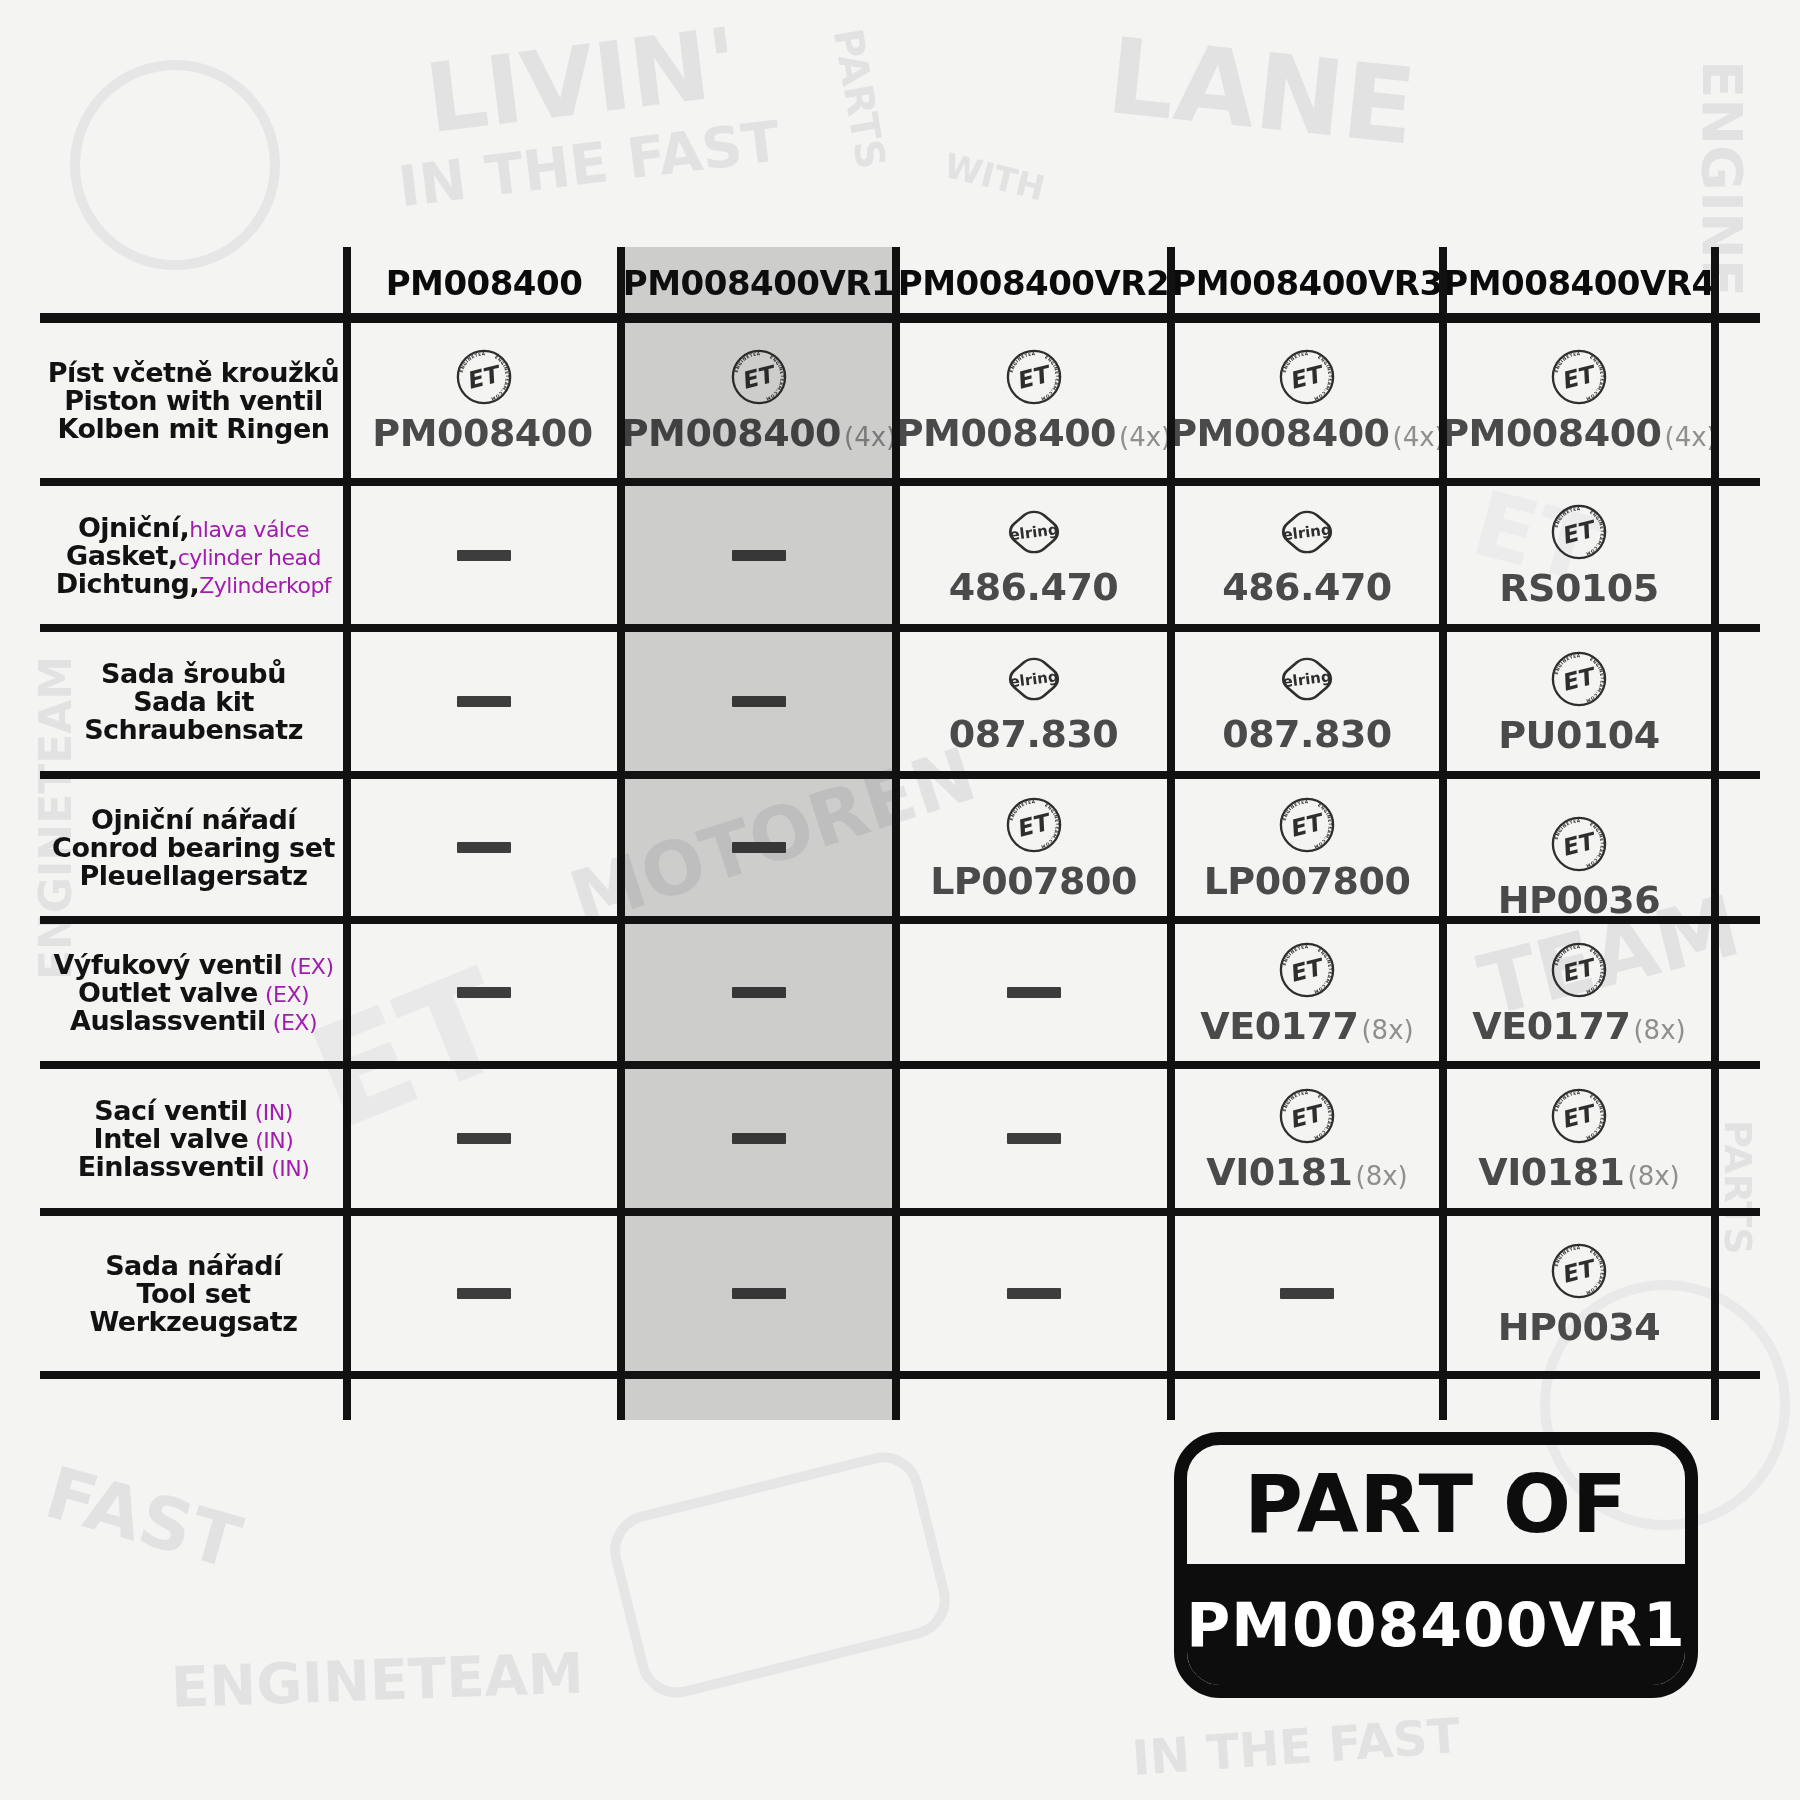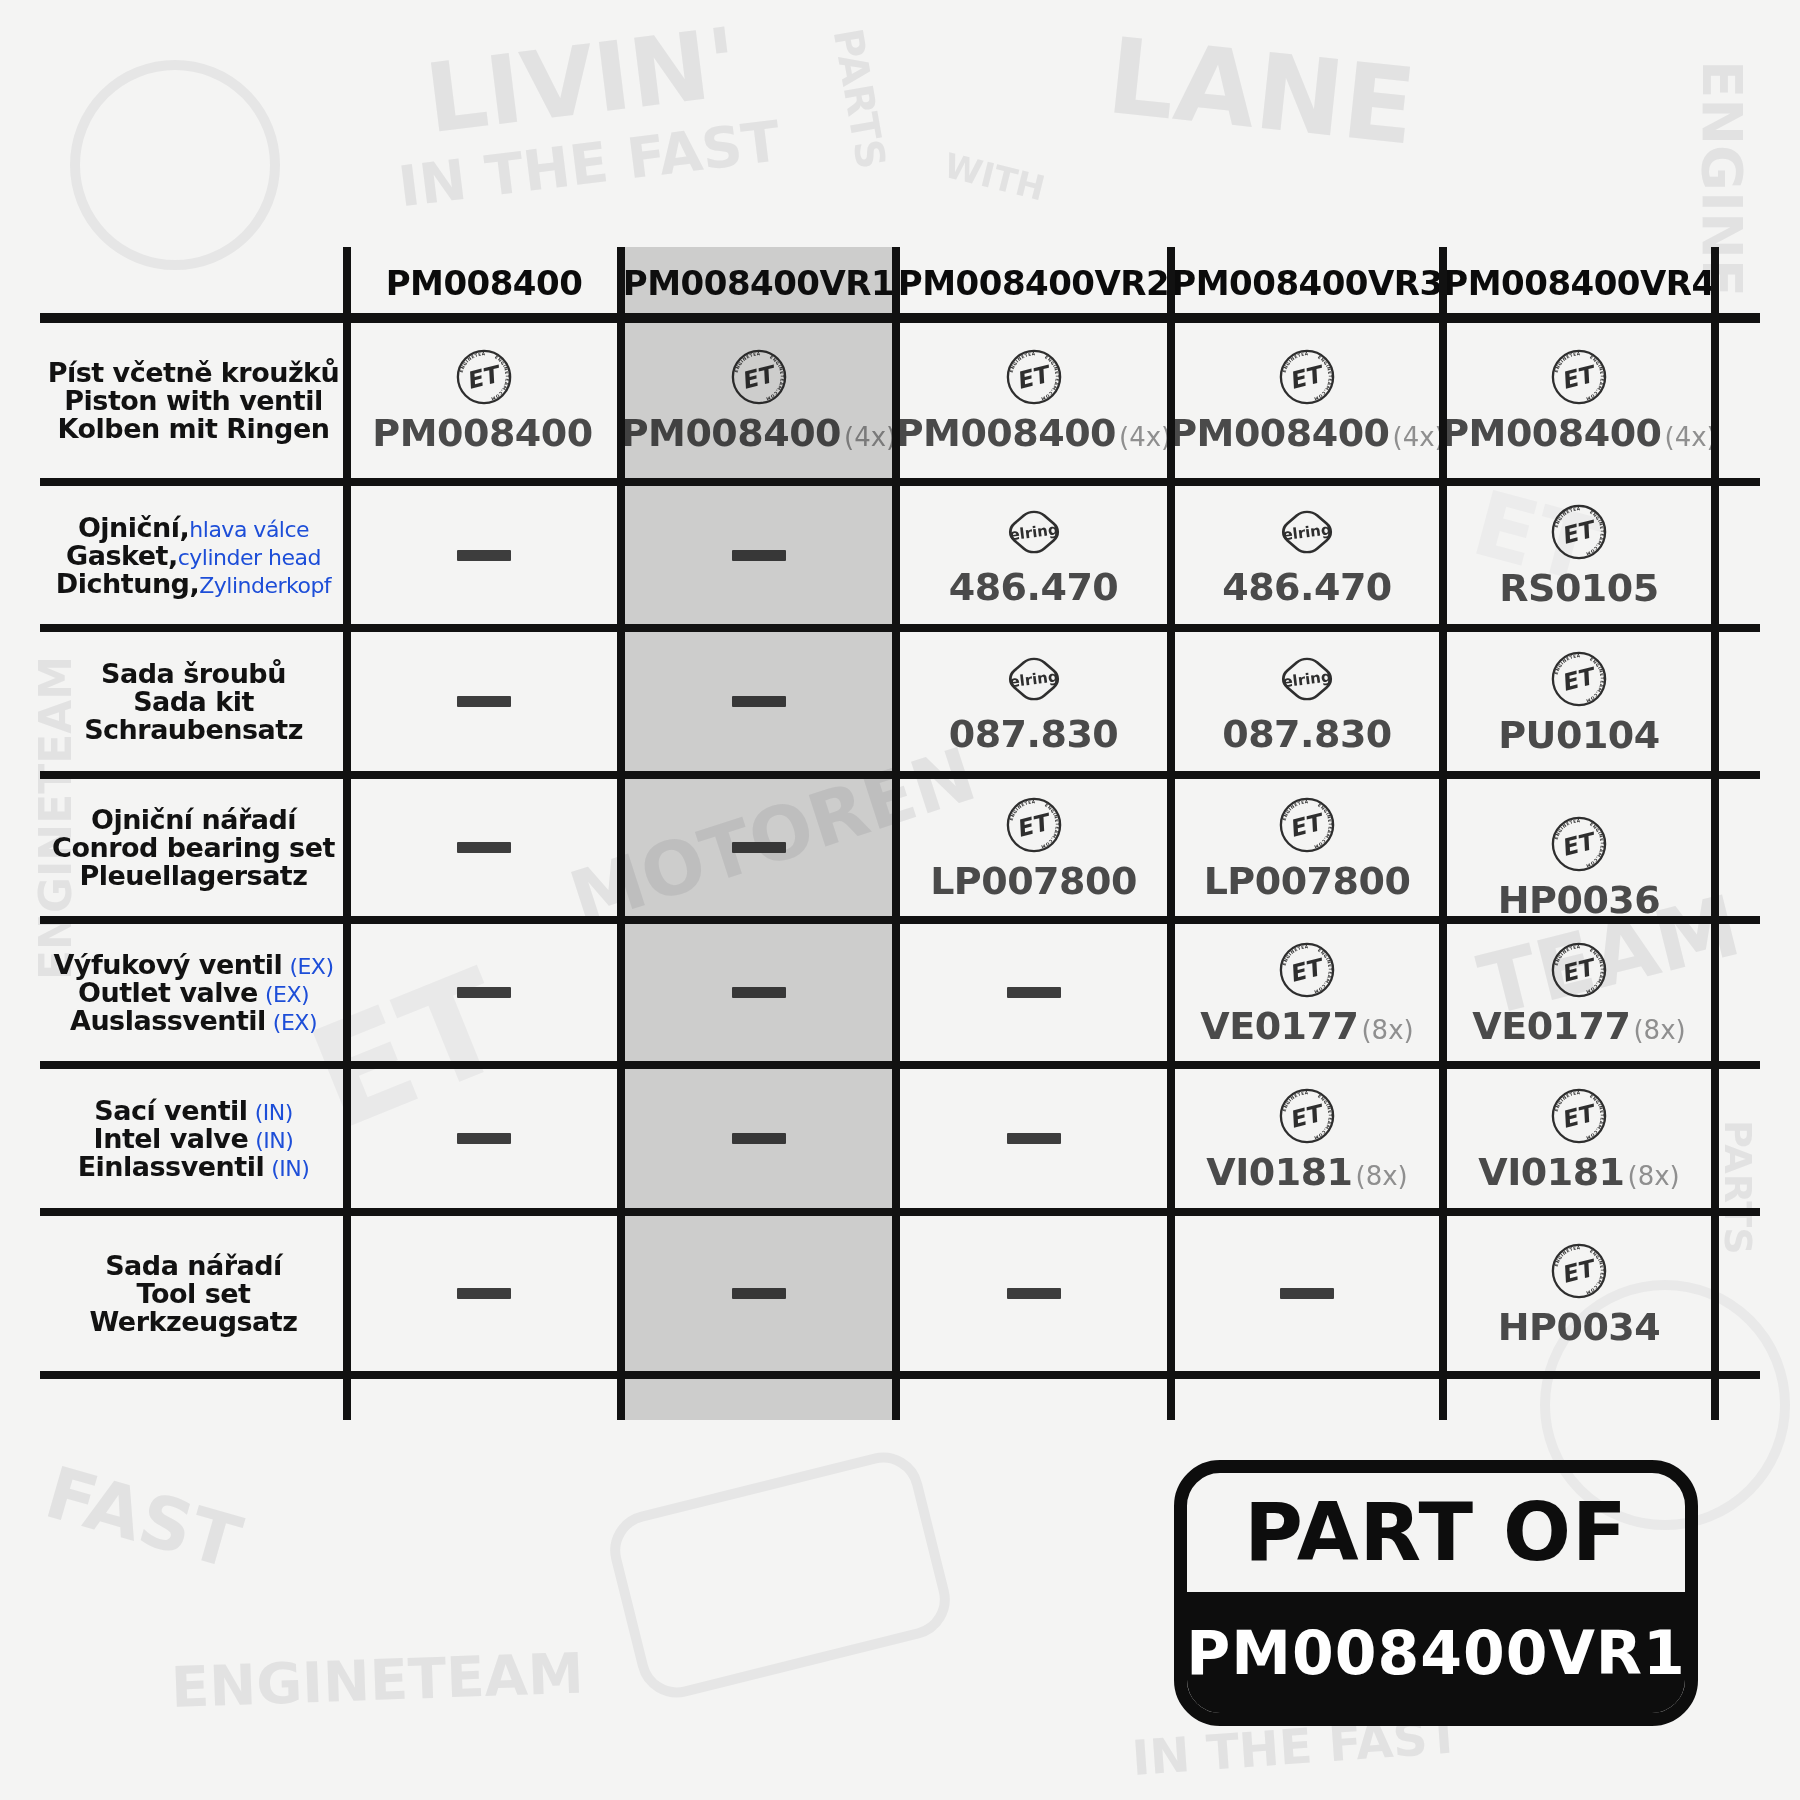--- a/index.html
+++ b/index.html
@@ -17,34 +17,34 @@
   .hline{position:absolute;left:40px;width:1720px;height:8px;background:#111;z-index:3;}
   .vline{position:absolute;top:247px;height:1173px;width:8px;background:#111;z-index:3;}
   .col-header{position:absolute;top:247px;height:71px;display:flex;align-items:center;
       justify-content:center;font-weight:bold;font-size:34px;color:#0b0b0b;z-index:2;
       letter-spacing:-0.5px;white-space:nowrap;}
   .cell{position:absolute;display:flex;flex-direction:column;align-items:center;
       justify-content:center;gap:8px;z-index:2;}
   .label-cell{gap:1px;}
   .lbl{line-height:1;white-space:nowrap;}
   .l-main{font-weight:bold;font-size:27px;color:#121212;letter-spacing:-0.5px;}
-  .l-sub{font-weight:normal;font-size:22px;color:#1d4ed8;letter-spacing:-0.5px;}
+  .l-sub{font-weight:normal;font-size:22px;color:#a21caf;letter-spacing:-0.5px;}
   .l-sub.gap{margin-left:7px;}
   .dash{width:54px;height:11px;background:#3d3d3d;border-radius:1px;}
   .pn{display:flex;align-items:baseline;line-height:1;}
   .pn .num{font-weight:bold;font-size:38px;color:#4a4a4a;letter-spacing:-0.5px;}
   .pn .qty{font-weight:normal;font-size:26px;color:#8f8f8f;margin-left:3px;}
   .logo{display:block;}
   
   .hilite{position:absolute;left:625px;top:247px;width:267px;height:1173px;
       background:rgba(30,30,30,0.18);z-index:4;pointer-events:none;}
   
   .badge{position:absolute;left:1174px;top:1432px;width:524px;height:266px;
       border:13px solid #0d0d0d;border-radius:46px;overflow:hidden;z-index:5;
-      display:flex;flex-direction:column;box-sizing:border-box;margin-top:28px;}
+      display:flex;flex-direction:column;box-sizing:border-box;}
   .badge-top{flex:1;display:flex;align-items:center;justify-content:center;}
   .badge-top span{font-weight:bold;font-size:80px;color:#0d0d0d;letter-spacing:1px;}
   .badge-bottom{height:121px;background:#0d0d0d;display:flex;align-items:center;
       justify-content:center;}
   .badge-bottom span{font-weight:bold;font-size:60px;color:#ffffff;letter-spacing:1px;}
 </style>
 </head>
 <body>
 
 <svg width="0" height="0" style="position:absolute" aria-hidden="true">

